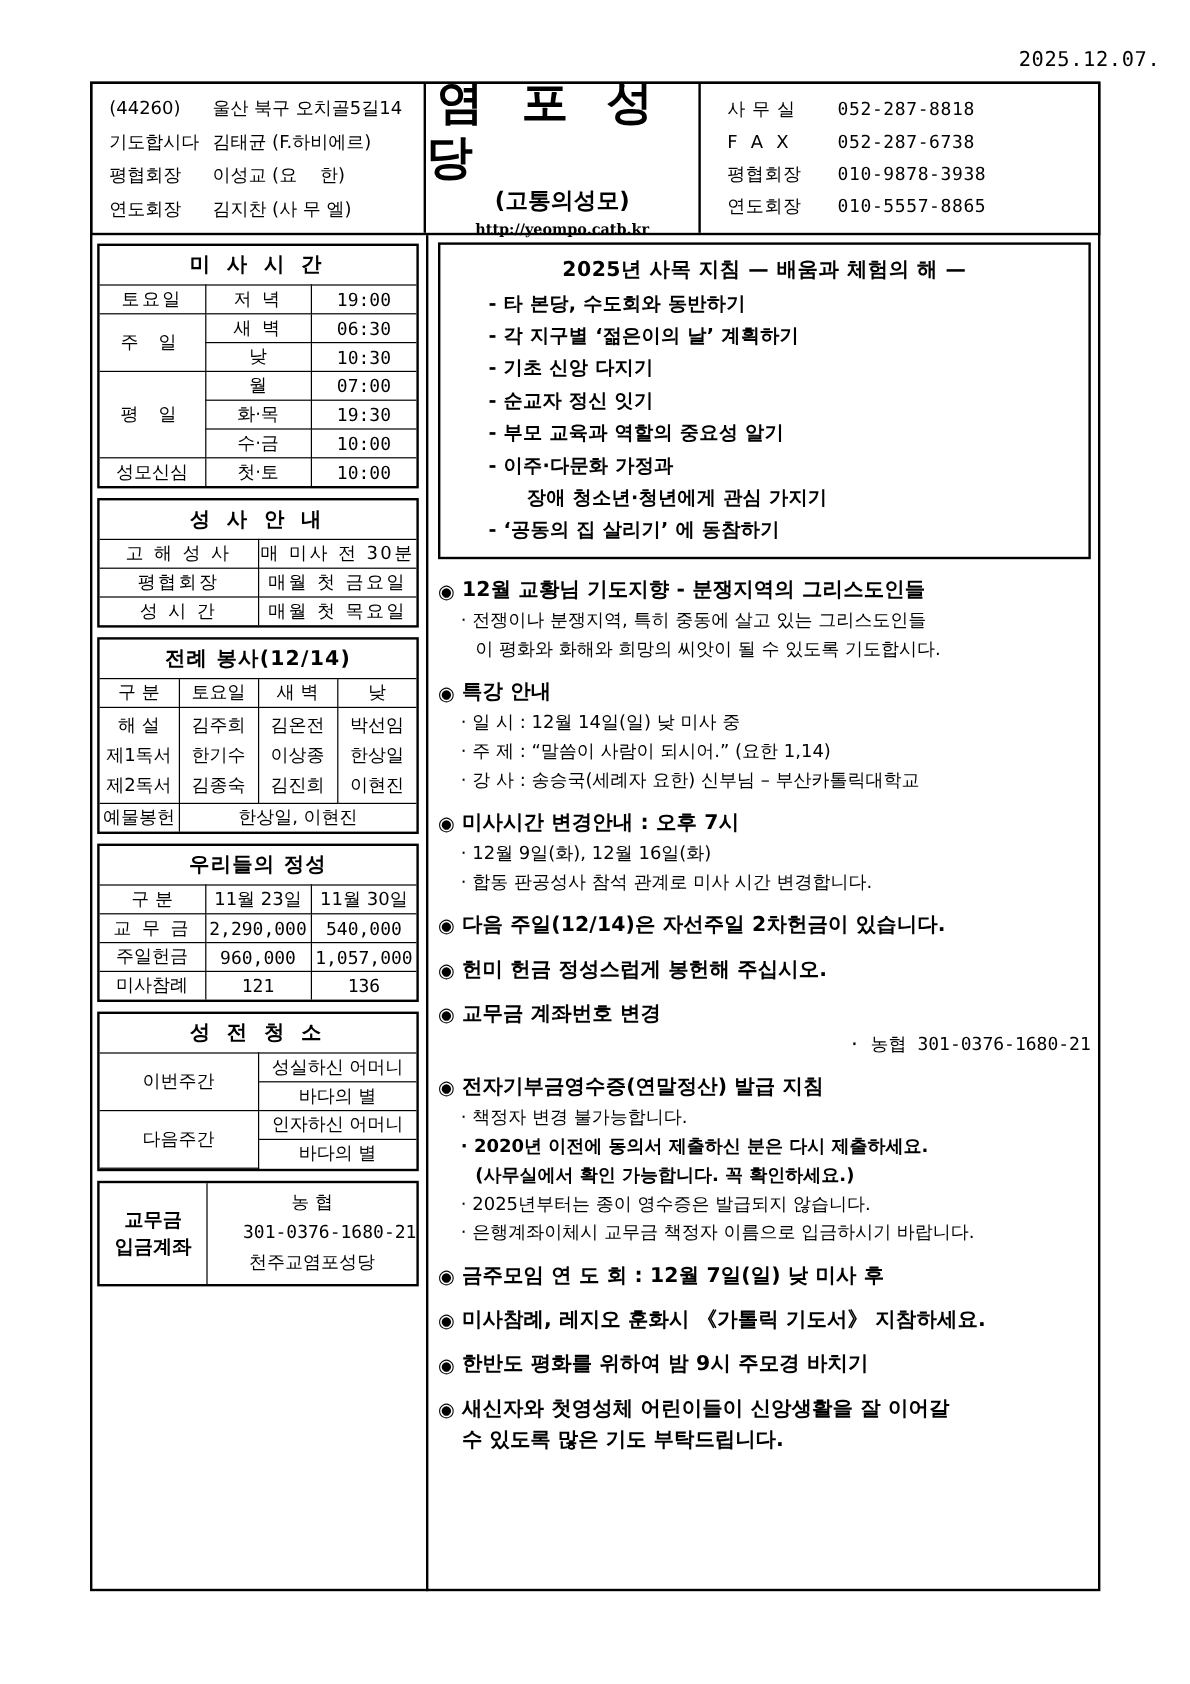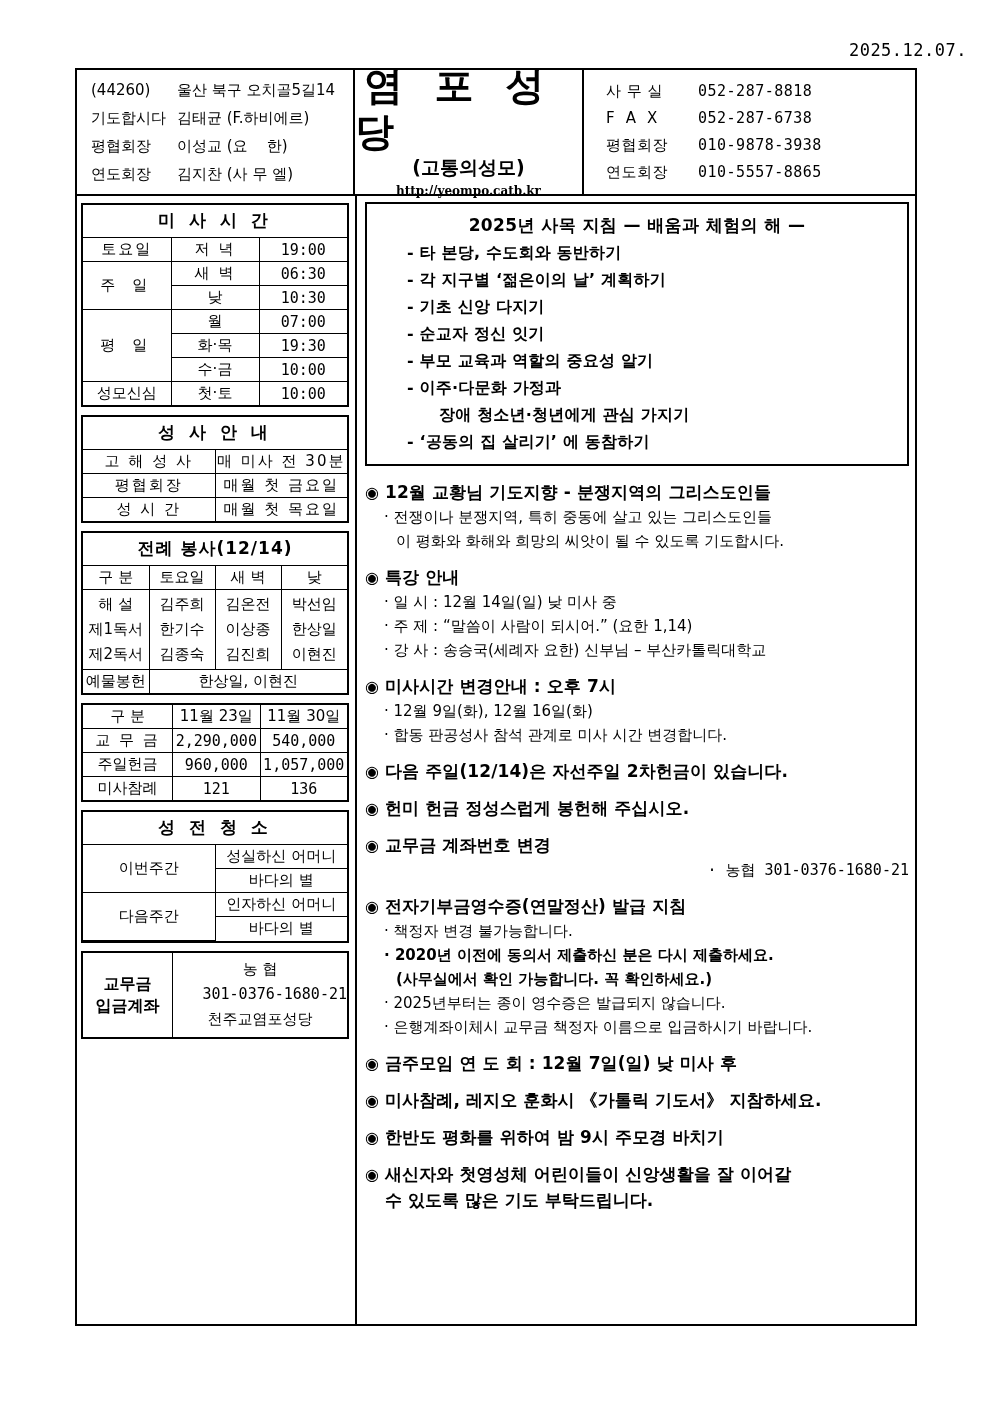--- a/index.html
+++ b/index.html
@@ -428,20 +428,23 @@
             <td>예물봉헌</td>
             <td colspan="3">한상일, 이현진</td>
           </tr>
         </tbody>
           </table>
       </div>
 
       <div class="outer-box">
         <table class="btab">
           <tbody>
+              <tr>
+                <td class="tbl-title" colspan="3" style="letter-spacing:1px;">우리들의 정성</td>
+              </tr>
           <tr>
             <td width="34%">구       분</td>
             <td width="33%">11월 23일</td>
             <td width="33%">11월 30일</td>
           </tr>
           <tr>
             <td class="sp2">교 무 금</td>
             <td class="mono">2,290,000</td>
             <td class="mono">540,000</td>
           </tr>

